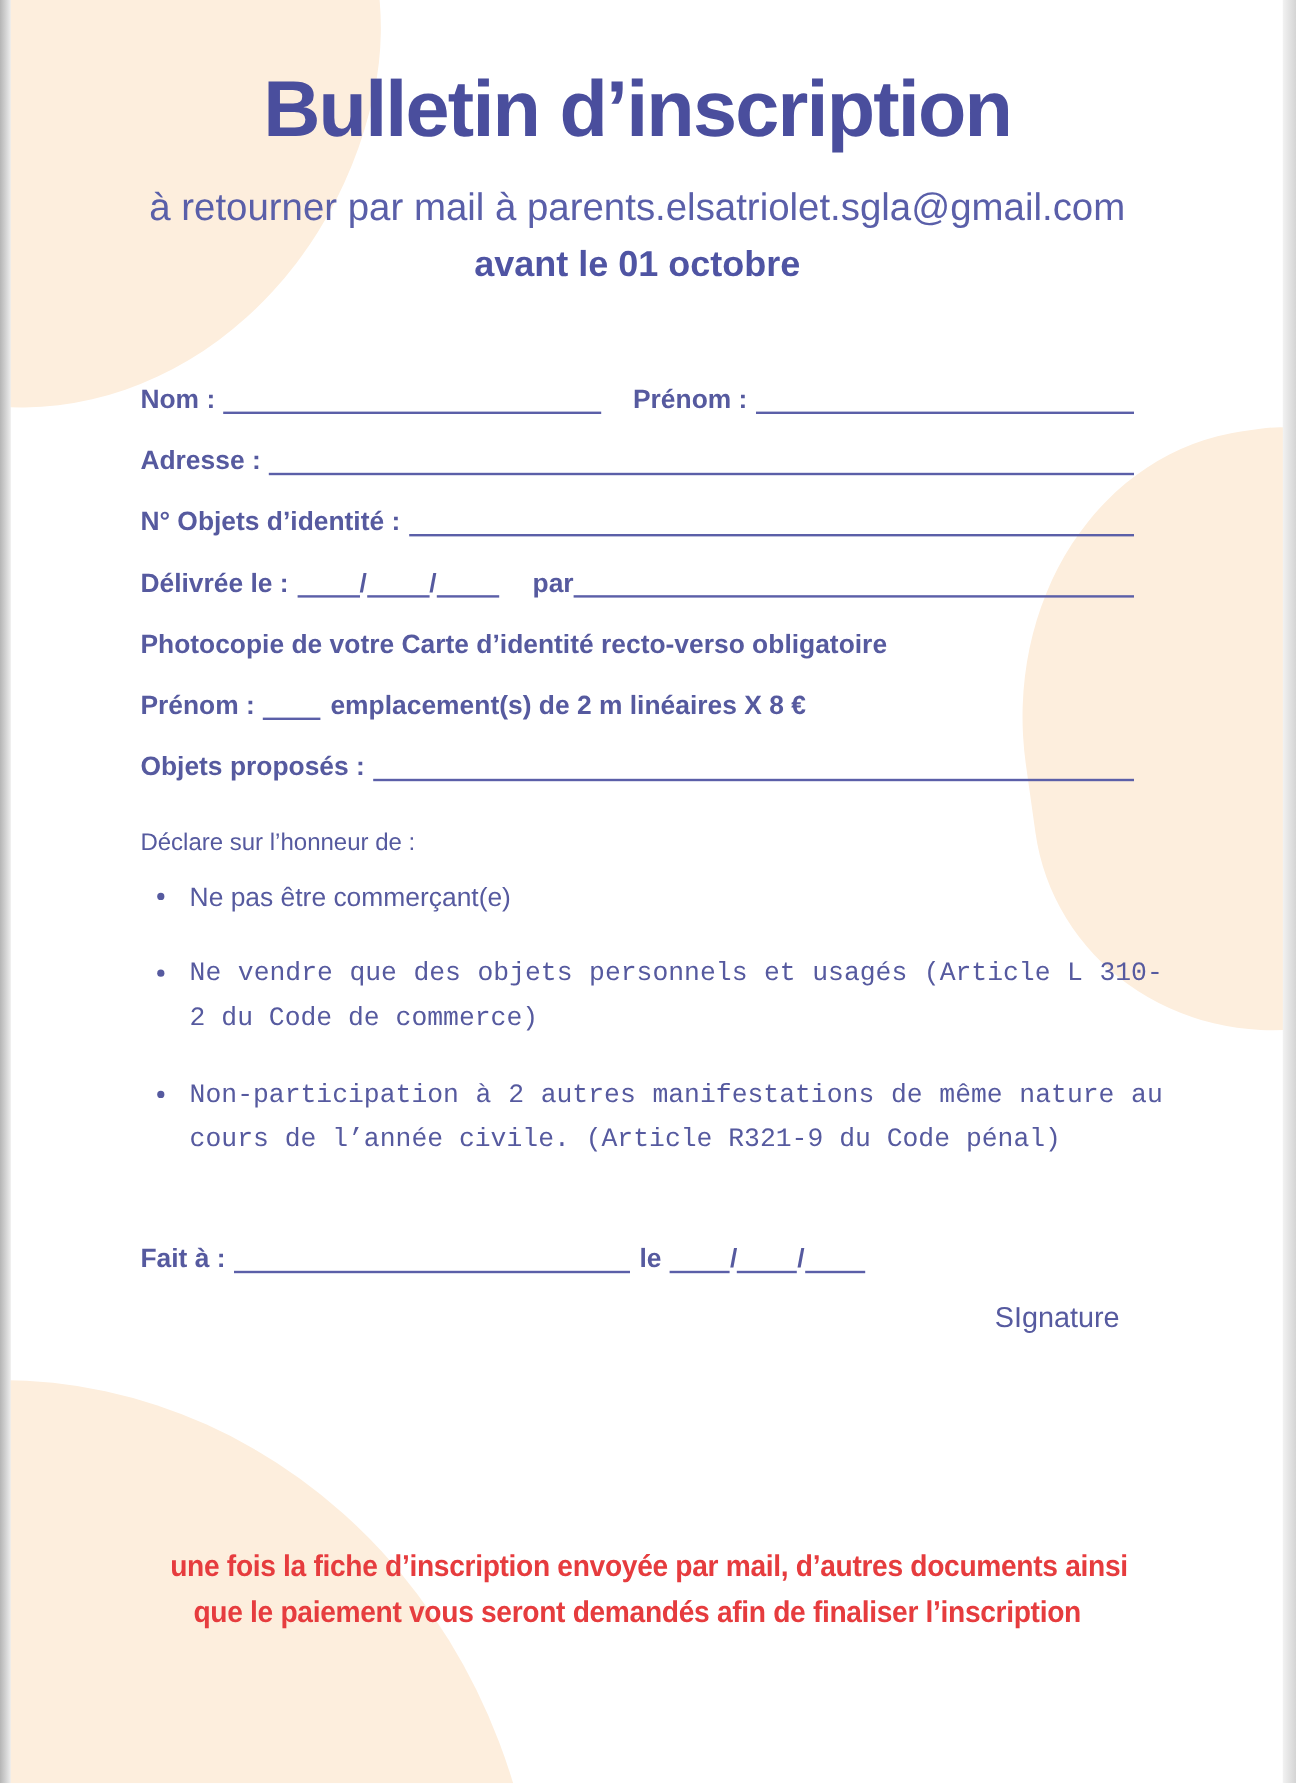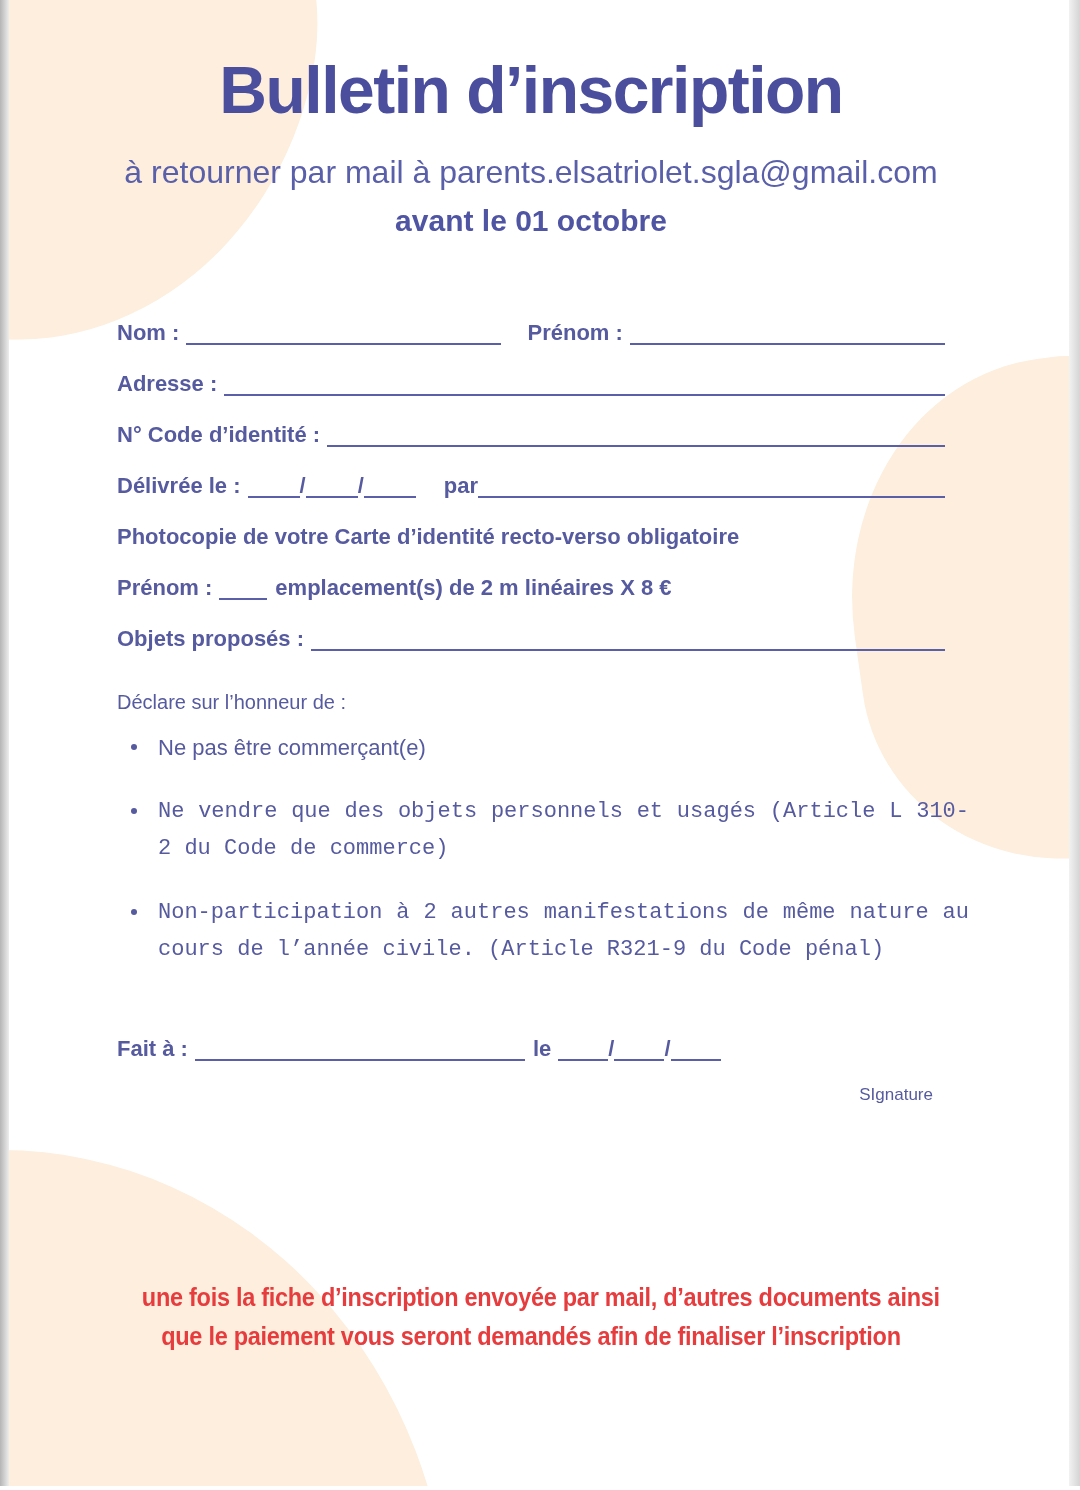--- a/index.html
+++ b/index.html
@@ -73,21 +73,21 @@
   }
   .decl-text{
     flex:1;font-size:22px;line-height:37px;color:#565a9f;
     text-align:justify;
   }
   .decl-item + .decl-item{margin-top:27px;font-family:Liberation Mono, monospace;}
 
   .fait-wrap{margin-top:66px;}
   .signature{
     margin-top:12px;text-align:right;padding-right:12px;
-    font-size:17px;color:#565a9f;
+    font-size:24px;color:#565a9f;
   }
   .note{
     margin-top:173px;text-align:center;
     font-size:25px;font-weight:700;color:#e63c3e;
     line-height:39px;letter-spacing:-0.3px;
     transform:scaleX(0.94);transform-origin:50% 50%;
     white-space:nowrap;
   }
 </style>
 </head>
@@ -113,21 +113,21 @@
           <span class="fill-line" style="flex: 1 1 auto;"></span>
           <span class="seg-gap" style="width: 26px;"></span>
           <span class="seg-label">Prénom :</span>
           <span class="fill-line" style="flex: 1 1 auto;"></span>
         </div>
         <div class="form-row">
           <span class="seg-label">Adresse :</span>
           <span class="fill-line" style="flex: 1 1 auto;"></span>
         </div>
         <div class="form-row">
-          <span class="seg-label">N° Code d’identité :</span>
+          <span class="seg-label">N° Objets d’identité :</span>
           <span class="fill-line" style="flex: 1 1 auto;"></span>
         </div>
         <div class="form-row">
           <span class="seg-label">Délivrée le :</span>
           <span class="fill-line" style="flex: 0 0 52px; width: 52px;"></span>
           <span class="seg-label tight">/</span>
           <span class="fill-line" style="flex: 0 0 52px; width: 52px;"></span>
           <span class="seg-label tight">/</span>
           <span class="fill-line" style="flex: 0 0 52px; width: 52px;"></span>
           <span class="seg-gap" style="width: 28px;"></span>

